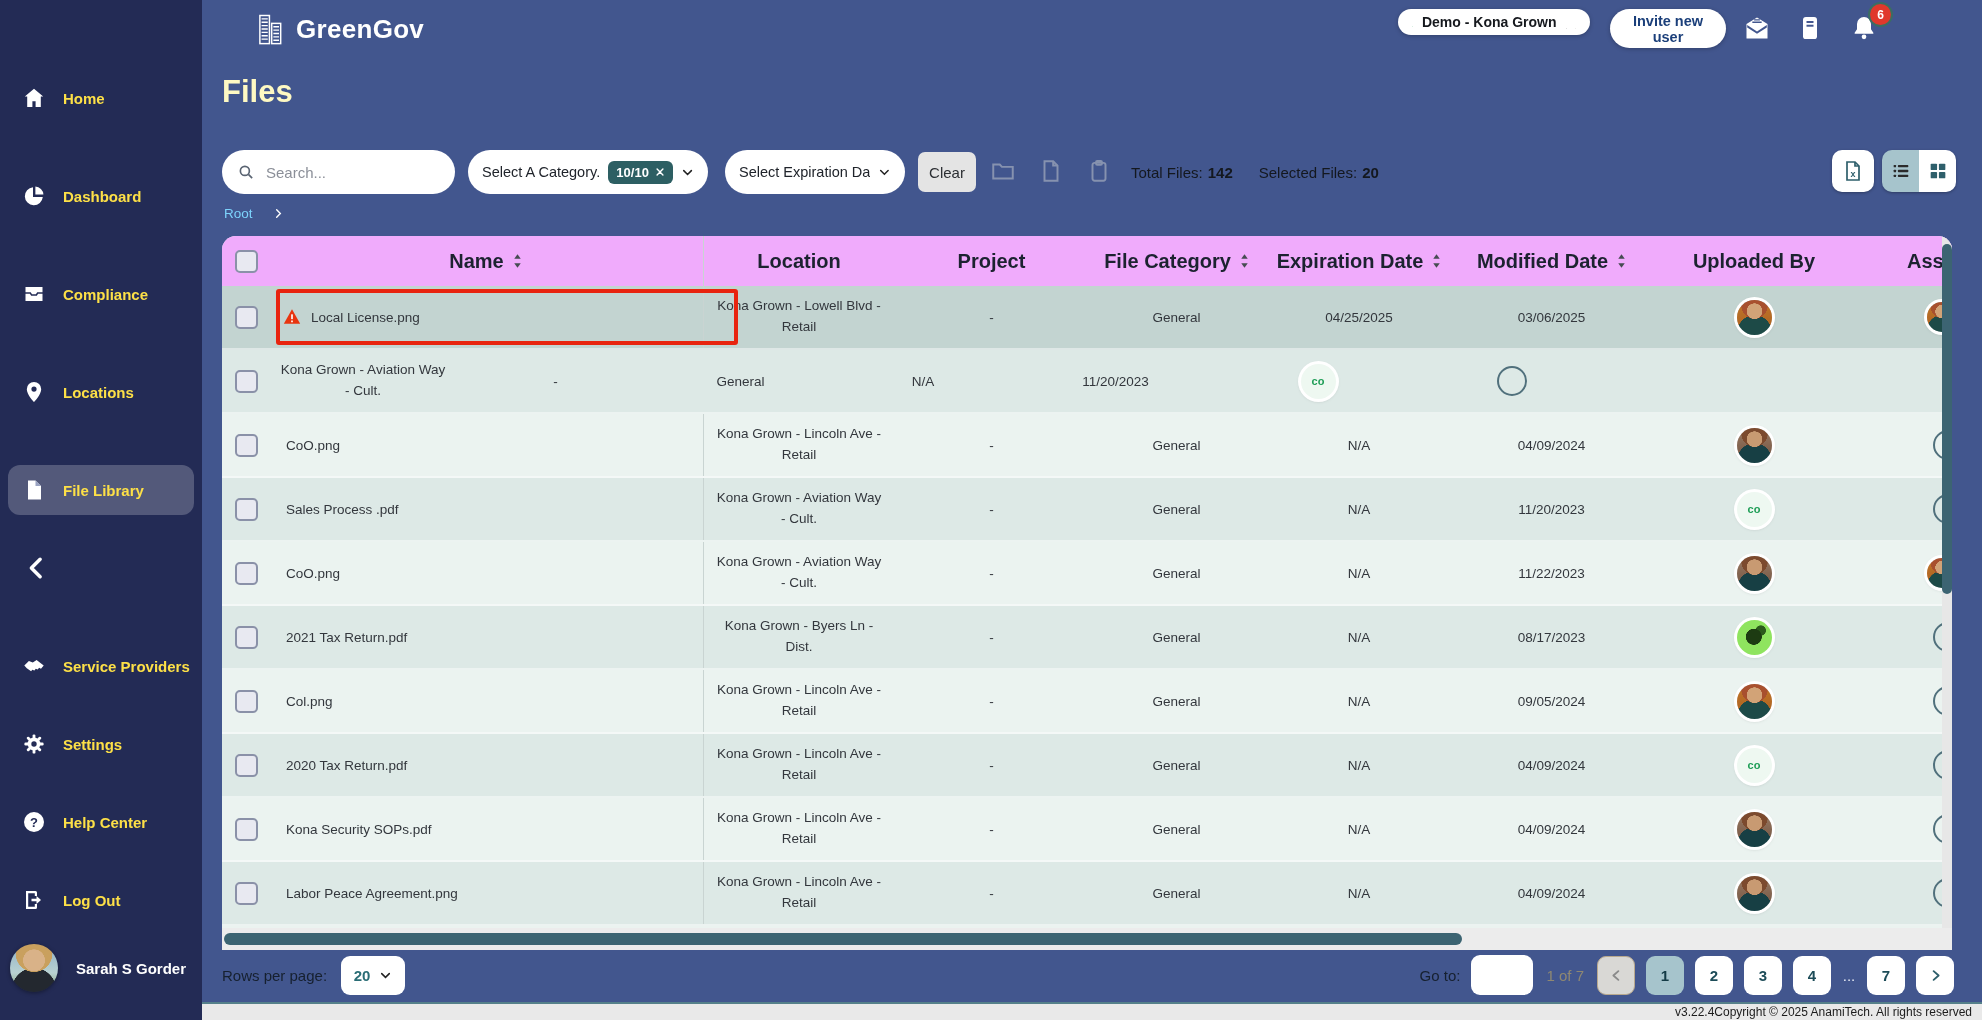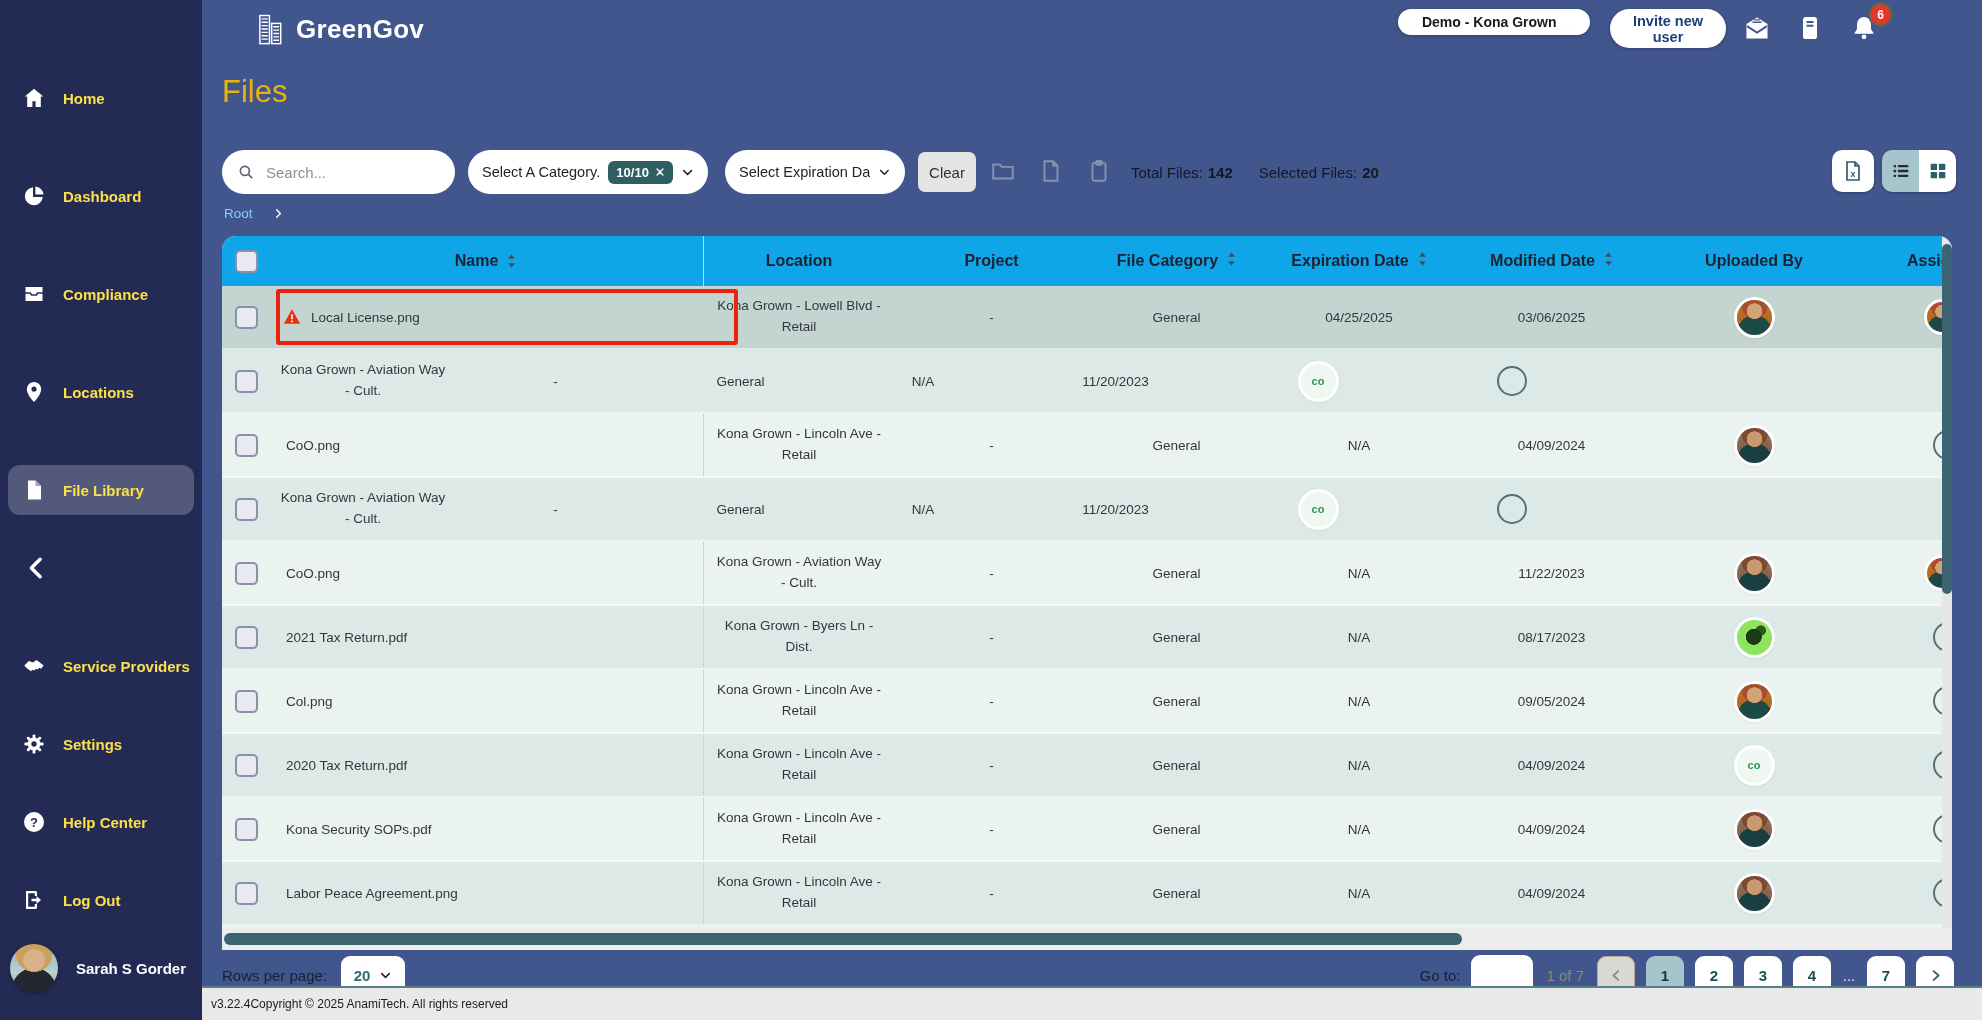--- a/index.html
+++ b/index.html
@@ -36,21 +36,21 @@
   .org-label { font-size:14px; color:#15181d; font-weight:bold; white-space:nowrap; }
   .icon-14 { width:14px; height:14px; display:inline-block; }
   .icon-18 { width:18px; height:18px; display:inline-block; }
   .invite-btn { position:absolute; left:1408px; top:9px; width:116px; height:39px; background:#fff; border:none; border-radius:20px;
     font-family:inherit; font-size:14.5px; font-weight:bold; color:#1b3f7a; cursor:pointer; box-shadow:0 1px 4px rgba(0,0,0,.25); }
   .top-icon { position:absolute; top:14px; width:28px; height:28px; cursor:pointer; }
   .badge { position:absolute; left:1668px; top:4px; min-width:21px; height:21px; border-radius:11px; background:#e0382c;
     color:#fff; font-size:12px; font-weight:bold; display:flex; align-items:center; justify-content:center;
     box-shadow:0 0 0 2px #3a6e62; z-index:2; }
 
-  .page-title { position:absolute; left:20px; top:74px; color:#eab308; font-size:31px; font-weight:normal; }
+  .page-title { position:absolute; left:20px; top:74px; color:#fef9c3; font-size:31px; font-weight:bold; }
 
   
   .search-box { position:absolute; left:20px; top:150px; width:233px; height:44px; background:#fff; border-radius:22px;
     display:flex; align-items:center; gap:9px; padding:0 15px; box-sizing:border-box; }
   .search-box input { border:none; outline:none; font-family:inherit; font-size:15px; color:#333; width:160px; background:transparent; }
   .search-box input::placeholder { color:#8b8f98; }
   .select-pill { position:absolute; top:150px; height:44px; background:#fff; border-radius:22px; display:flex; align-items:center;
     padding:0 14px; box-sizing:border-box; gap:8px; cursor:pointer; }
   .sel-cat { left:266px; width:240px; }
   .sel-exp { left:523px; width:180px; }
@@ -70,21 +70,21 @@
     display:flex; box-shadow:0 1px 3px rgba(0,0,0,.3); }
   .seg { flex:1; display:flex; align-items:center; justify-content:center; cursor:pointer; }
   .seg-list { background:#a6c4cc; }
   .seg-grid { background:#fff; }
 
   .breadcrumb { position:absolute; left:22px; top:206px; display:flex; align-items:center; gap:20px; color:#7dd3fc; font-size:13.5px; }
 
   
   .card { position:absolute; left:20px; top:236px; width:1730px; height:714px; background:#ebf3f0;
     border-radius:14px 14px 0 0; overflow:hidden; }
-  .thead { display:flex; height:50px; align-items:center; background:#0ea5e9; font-size:16px; font-weight:bold; color:#1c2230; }
+  .thead { display:flex; height:50px; align-items:center; background:#f0abfc; font-size:20px; font-weight:bold; color:#1c2230; }
   .trow { display:flex; height:64px; align-items:center; font-size:13.5px; color:#33373d; border-bottom:2px solid rgba(255,255,255,.45); box-sizing:border-box; cursor:pointer; }
   .r-dark { background:#dde9e6; }
   .r-light { background:#ebf3f0; }
   .r-selected { background:#c3d4d1; }
   .col { text-align:center; box-sizing:border-box; }
   .col-check { width:46px; flex:0 0 46px; display:flex; justify-content:flex-start; padding-left:13px; }
   .col-name { width:436px; flex:0 0 436px; text-align:left; border-right:1px solid #c9d4d2; height:100%;
     display:flex; align-items:center; padding-left:8px; position:relative; }
   .thead .col-name { justify-content:center; padding-left:0; }
   .col-loc { width:190px; flex:0 0 190px; }
@@ -138,22 +138,22 @@
   .goto-input { width:58px; height:38px; border:none; border-radius:9px; background:#fff; font-family:inherit; font-size:15px;
     text-align:center; color:#333; outline:none; }
   .page-info { color:#8f8872; font-size:15px; margin:0 2px; }
   .pg { width:38px; height:39px; border:none; border-radius:9px; background:#fff; color:#1d4c58; font-family:inherit;
     font-size:15px; font-weight:bold; cursor:pointer; display:flex; align-items:center; justify-content:center; }
   .pg.active { background:#a6c4cc; color:#143b46; }
   .pg.prev { background:#d9d8d5; border:1px solid #b9a98e; }
   .pg-gap { color:#e8ecf5; font-size:15px; width:14px; text-align:center; }
 
   
-  .footer { position:absolute; left:0; right:0; bottom:0; height:34px; background:#e9e9e9; border-top:2px solid #55808a;
-    display:flex; align-items:center; justify-content:flex-start; padding:0 10px 0 9px; box-sizing:border-box; z-index:5; }
+  .footer { position:absolute; left:0; right:0; bottom:0; height:18px; background:#e9e9e9; border-top:2px solid #55808a;
+    display:flex; align-items:center; justify-content:flex-end; padding:0 10px 0 9px; box-sizing:border-box; z-index:5; }
   .footer span { font-size:12px; color:#1c1c1c; }
 </style>
 </head>
 <body>
 
 <div class="app">
 
   <nav class="sidebar">
     <div class="side-group1" id="side-group1">
         <div class="side-item">
@@ -515,20 +515,24 @@
               <span class="avatar av-photo-b"></span>
             </div>
             <div class="col col-asg">
               <span class="peek-ring"></span>
             </div>
           </div>
           <div class="trow r-dark">
             <div class="col col-check">
               <span class="cbx"></span>
             </div>
+            <div class="col col-name">
+              <span style="width: 10px; flex: 0 0 10px;"></span>
+              <span>Sales Process .pdf</span>
+            </div>
             <div class="col col-loc">
               <div class="loc-text">Kona Grown - Aviation Way - Cult.</div>
             </div>
             <div class="col col-proj">-</div>
             <div class="col col-cat">General</div>
             <div class="col col-exp">N/A</div>
             <div class="col col-mod">11/20/2023</div>
             <div class="col col-upl">
               <span class="avatar av-co">co</span>
             </div>

